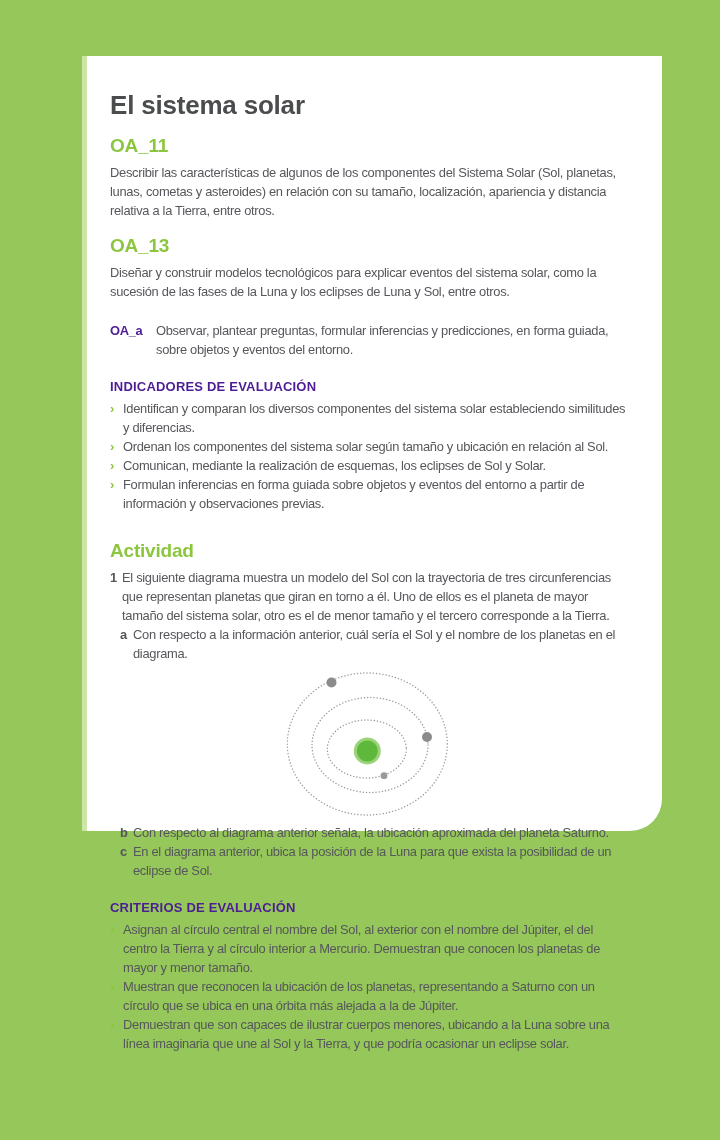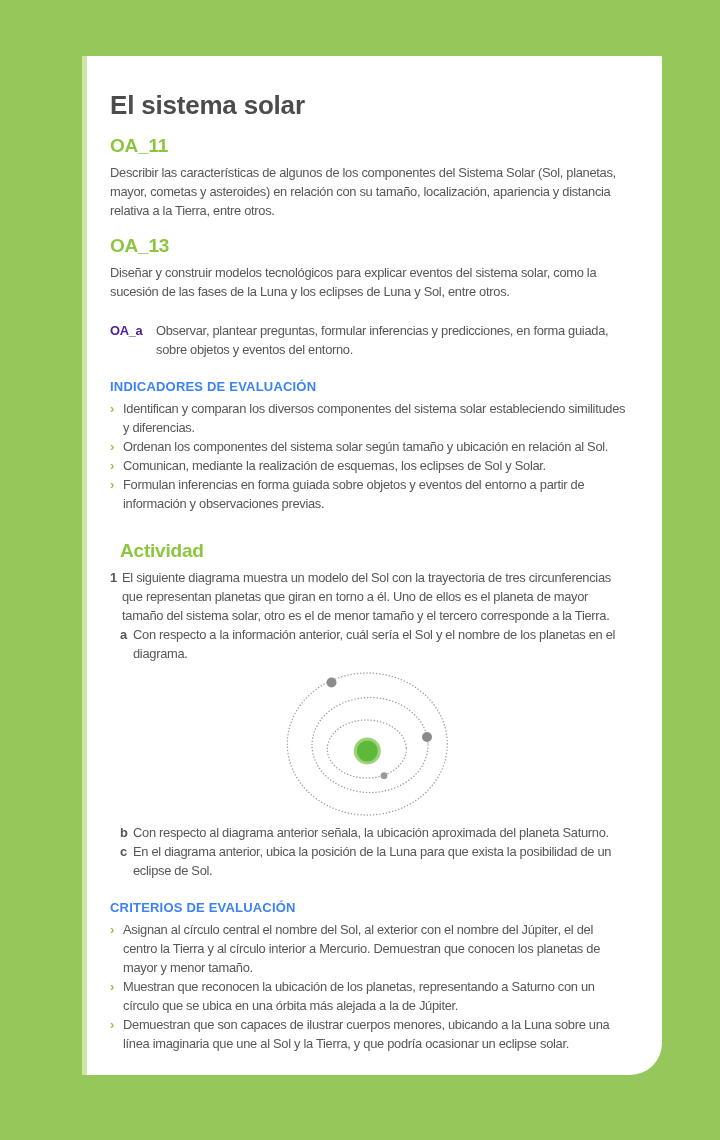--- a/index.html
+++ b/index.html
@@ -14,21 +14,21 @@
     position: relative;
     width: 720px;
     height: 1140px;
     background: #95C75A;
   }
   .page {
     position: absolute;
     left: 82px;
     top: 56px;
     width: 580px;
-    height: 1019px;
+    height: 775px;
     background: #FFFFFF;
     border-bottom-right-radius: 32px;
     box-sizing: border-box;
     padding: 34px 36px 0 28px;
   }
   .edge-strip {
     position: absolute;
     left: 0;
     top: 0;
     bottom: 0;
@@ -44,27 +44,27 @@
     letter-spacing: -0.2px;
   }
   h2.green-h {
     margin: 14px 0 5px 0;
     font-size: 19px;
     line-height: 24px;
     font-weight: bold;
     color: #8CC63F;
     letter-spacing: -0.2px;
   }
-  h2.actividad-h { margin-top: 26px; margin-left: 10px; }
+  h2.actividad-h { margin-top: 26px; }
   h3.small-h {
     margin: 18px 0 3px 0;
     font-size: 13px;
     line-height: 19px;
     font-weight: bold;
-    color: #3b82f6;
+    color: #4c1d95;
     letter-spacing: 0.2px;
   }
   .body-text, .sub-text, .bullet-text, .num-text {
     font-size: 12.9px;
     line-height: 19px;
     color: #56575B;
     letter-spacing: -0.3px;
   }
   p.body-text { margin: 0; }
   .oa-a-row {
@@ -116,21 +116,21 @@
 </head>
 <body>
 
 <div class="canvas">
   <div class="page">
     <div class="edge-strip"></div>
 
     <h1 class="title">El sistema solar</h1>
 
     <h2 class="green-h">OA_11</h2>
-    <p class="body-text">Describir las características de algunos de los componentes del Sistema Solar (Sol, planetas, mayor, cometas y asteroides) en relación con su tamaño, localización, apariencia y distancia relativa a la Tierra, entre otros.</p>
+    <p class="body-text">Describir las características de algunos de los componentes del Sistema Solar (Sol, planetas, lunas, cometas y asteroides) en relación con su tamaño, localización, apariencia y distancia relativa a la Tierra, entre otros.</p>
 
     <h2 class="green-h">OA_13</h2>
     <p class="body-text">Diseñar y construir modelos tecnológicos para explicar eventos del sistema solar, como la sucesión de las fases de la Luna y los eclipses de Luna y Sol, entre otros.</p>
 
     <div class="oa-a-row">
       <span class="oa-a-label">OA_a</span>
       <span class="body-text">Observar, plantear preguntas, formular inferencias y predicciones, en forma guiada, sobre objetos y eventos del entorno.</span>
     </div>
 
     <h3 class="small-h">INDICADORES DE EVALUACIÓN</h3>

